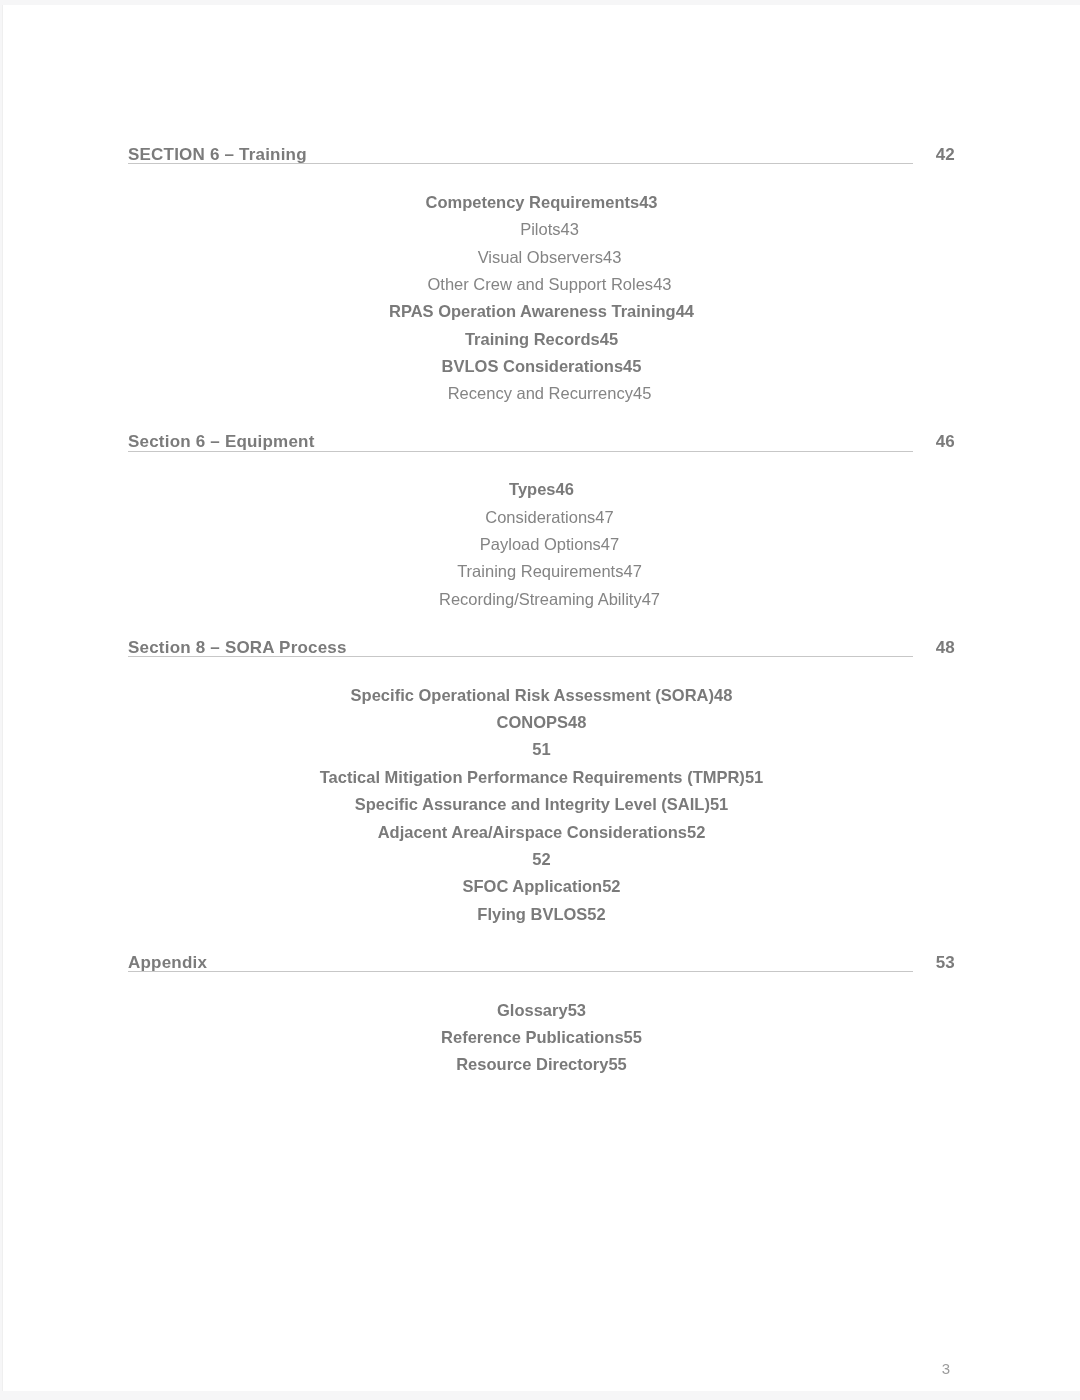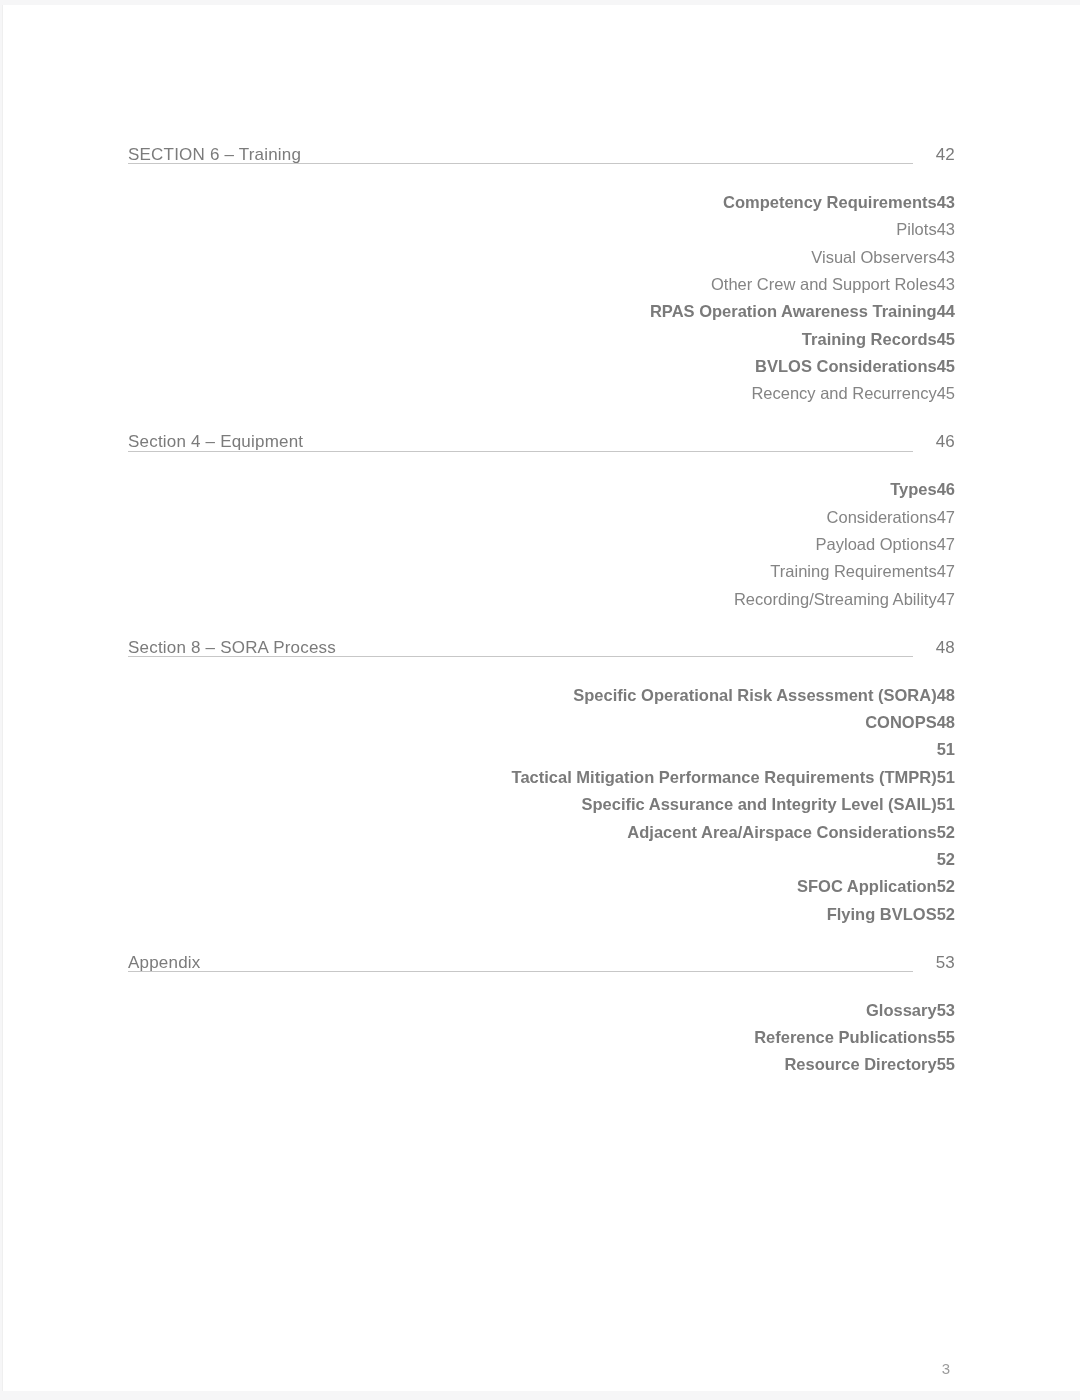--- a/index.html
+++ b/index.html
@@ -33,21 +33,21 @@
 
   .toc-section { margin: 0; }
 
   .toc-heading {
     position: relative;
     display: flex;
     justify-content: space-between;
     align-items: center;
     line-height: 27.3px;
     font-size: 17px;
-    font-weight: 400;
+    font-weight: 700;
     letter-spacing: 0.2px;
     color: #7b7b7b;
     margin-bottom: 20.7px;
     cursor: pointer;
     text-decoration: none;
   }
 
   .toc-heading .rule {
     position: absolute;
     left: 0;
@@ -62,21 +62,21 @@
   .toc-heading .heading-page {
     position: relative;
     z-index: 1;
   }
 
   .entries { margin-bottom: 20.7px; }
   .toc-section:last-child .entries { margin-bottom: 16px; }
 
   .toc-row {
     display: flex;
-    justify-content: flex-end;
+    justify-content: center;
     align-items: baseline;
     line-height: 27.35px;
     font-size: 16.5px;
     color: #7e7e7e;
     cursor: pointer;
   }
 
   .toc-row.bold {
     font-weight: 700;
     color: #7a7a7a;
@@ -150,21 +150,21 @@
   <div class="toc-row normal indent">
     <span class="entry-label">Recency and Recurrency</span>
     <span class="entry-page">45</span>
   </div>
 </div>
   </section>
 
   <section class="toc-section">
     <header class="toc-heading">
       <span class="rule"></span>
-      <span class="heading-title">Section 4 – Equipment</span>
+      <span class="heading-title">Section 6 – Equipment</span>
       <span class="heading-page">46</span>
     </header>
     <div class="entries">
   <div class="toc-row bold">
     <span class="entry-label">Types</span>
     <span class="entry-page">46</span>
   </div>
 
   <div class="toc-row normal indent">
     <span class="entry-label">Considerations</span>

